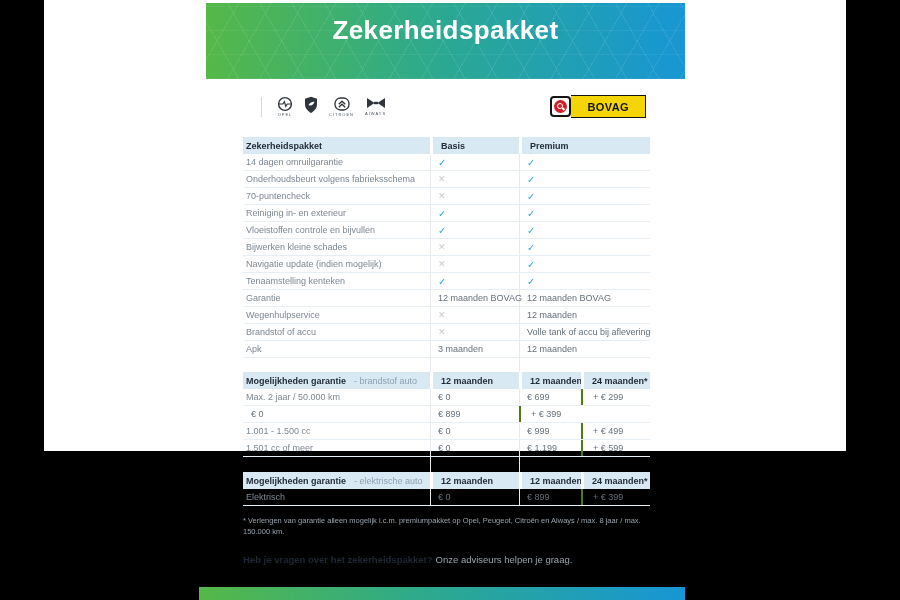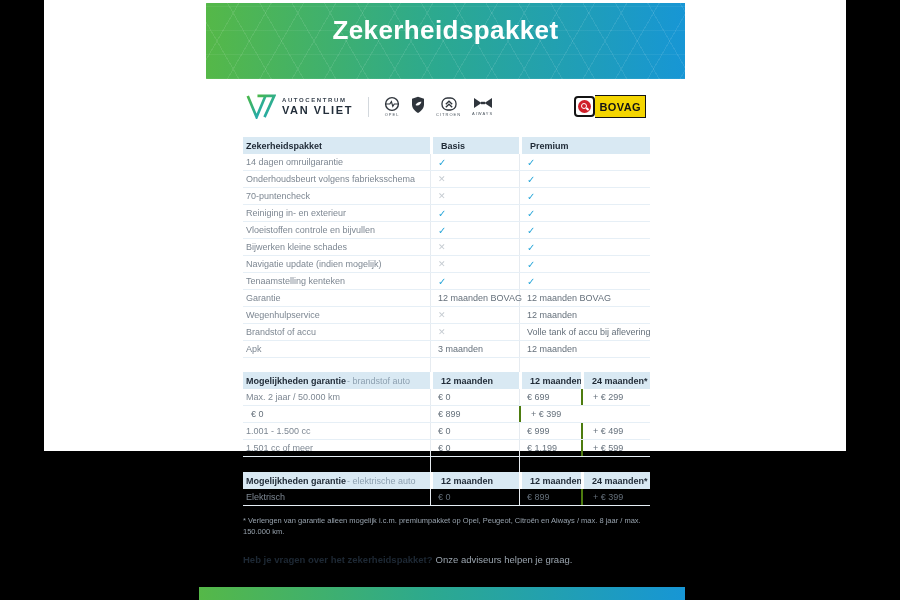--- a/index.html
+++ b/index.html
@@ -30,36 +30,36 @@
   .logo-divider{width:1px;height:20px;background:#d3d8dd;margin:0 15px;}
   .brands{display:flex;align-items:flex-start;gap:11px;}
   .brand{display:flex;flex-direction:column;align-items:center;line-height:1;}
   .brand-label{font-size:4px;letter-spacing:1px;color:#4a545e;margin-top:1px;}
   .bovag{margin-left:auto;display:flex;align-items:center;}
   .bovag-badge{width:17px;height:17px;background:#fff;border:2px solid #141414;border-radius:4px;position:relative;}
   .bovag-circle{position:absolute;left:2px;top:2px;width:13px;height:13px;border-radius:50%;background:#d0202a;}
   .bovag-circle::after{content:'';position:absolute;left:3px;top:2.5px;width:4px;height:4px;border:1.6px solid #fff;border-radius:50%;}
   .bovag-circle::before{content:'';position:absolute;left:8px;top:8px;width:3px;height:1.8px;background:#fff;transform:rotate(40deg);}
   .bovag-text{height:21px;background:#f4d501;border:1px solid #141414;border-left:none;color:#141414;
-    font-weight:800;font-size:11px;letter-spacing:0.4px;display:flex;align-items:center;padding:0 4px;}
+    font-weight:800;font-size:11px;letter-spacing:0.4px;display:flex;align-items:center;padding:0 16px;}
 
   
   .tables{position:absolute;left:199px;top:137px;width:407px;height:440px;font-size:9px;}
   .vline{position:absolute;top:0;width:1px;height:369px;background:#e6ebf0;z-index:0;}
   .v1{left:187px;} .v2{left:276px;}
   .t{position:absolute;left:0;width:407px;z-index:1;}
   .t1{top:0;} .t2{top:235px;} .t3{top:335px;}
 
   .thead{display:grid;grid-template-columns:187px 89px 131px;height:17px;}
   .thead.p4{grid-template-columns:187px 89px 62px 69px;}
   .thead>div{background:#d9e9f3;display:flex;align-items:center;padding-left:8px;box-sizing:border-box;
     font-weight:700;color:#1e2935;white-space:nowrap;}
   .thead>div:first-child{padding-left:3px;}
   .thead>div + div{border-left:3px solid #ffffff;}
-  .hsuffix{font-weight:400;color:#8da0b0;margin-left:1px;}
+  .hsuffix{font-weight:400;color:#8da0b0;margin-left:8px;}
 
   .row{display:grid;grid-template-columns:187px 89px 131px;height:17px;border-bottom:1px solid #e6eff6;box-sizing:border-box;}
   .row.p4{grid-template-columns:187px 89px 62px 69px;}
   .cell{display:flex;align-items:center;padding-left:8px;box-sizing:border-box;white-space:nowrap;overflow:visible;}
   .cell.clabel{padding-left:3px;}
   .cell.c4{border-left:2px solid #4d7c0f;padding-left:10px;text-align:right;}
   .rlabel{color:#7d8792;}
   .val{color:#65707b;}
   .mark-check{color:#2ba7d9;font-weight:700;font-size:10px;}
   .mark-cross{color:#c6ccd2;font-weight:400;font-size:9px;}
@@ -75,36 +75,20 @@
 </head>
 <body>
 
 <div class="page">
 
   <div class="banner">
     <div class="banner-title">Zekerheidspakket</div>
   </div>
 
   <div class="logo-row">
-    <div class="dealer">
-      <svg width="30" height="25" viewBox="0 0 34 28">
-        <defs>
-          <linearGradient id="vg" x1="0" y1="0" x2="1" y2="1">
-            <stop offset="0" stop-color="#49b749"></stop>
-              <stop offset="1" stop-color="#1aa7c6"></stop>
-          </linearGradient>
-        </defs>
-        <path d="M2 2 L12 26 L22 2" fill="none" stroke="url(#vg)" stroke-width="3"></path>
-        <path d="M13 2 H32 L21 26" fill="none" stroke="url(#vg)" stroke-width="3"></path>
-      </svg>
-      <div class="dealer-text">
-        <div class="dealer-top">AUTOCENTRUM</div>
-        <div class="dealer-bottom">VAN VLIET</div>
-      </div>
-    </div>
 
     <div class="logo-divider"></div>
 
     <div class="brands">
       <div class="brand">
         <svg width="16" height="16" viewBox="0 0 16 16">
           <circle cx="8" cy="8" r="6.4" fill="none" stroke="#2f353c" stroke-width="1.4"></circle>
           <path d="M1.5 8 H5.8 L7.4 5.6 L8.8 10.4 L10.3 8 H14.5" fill="none" stroke="#2f353c" stroke-width="1.2"></path>
         </svg>
         <span class="brand-label">OPEL</span>

